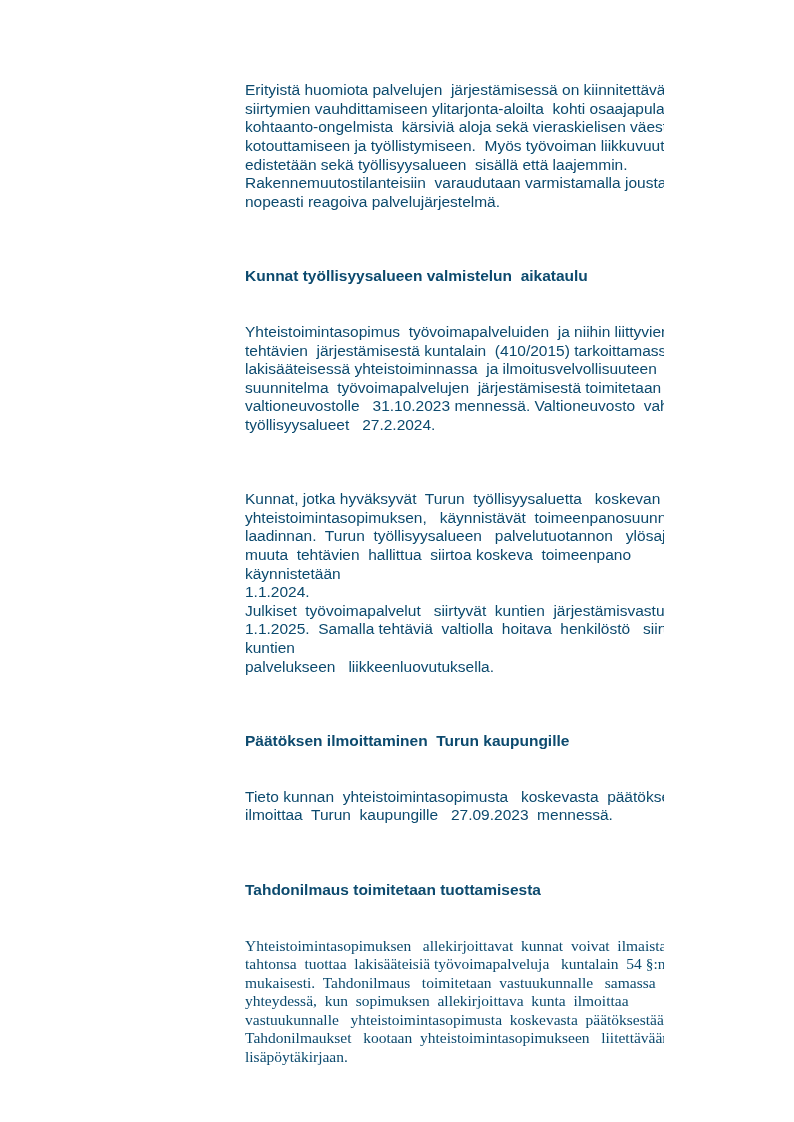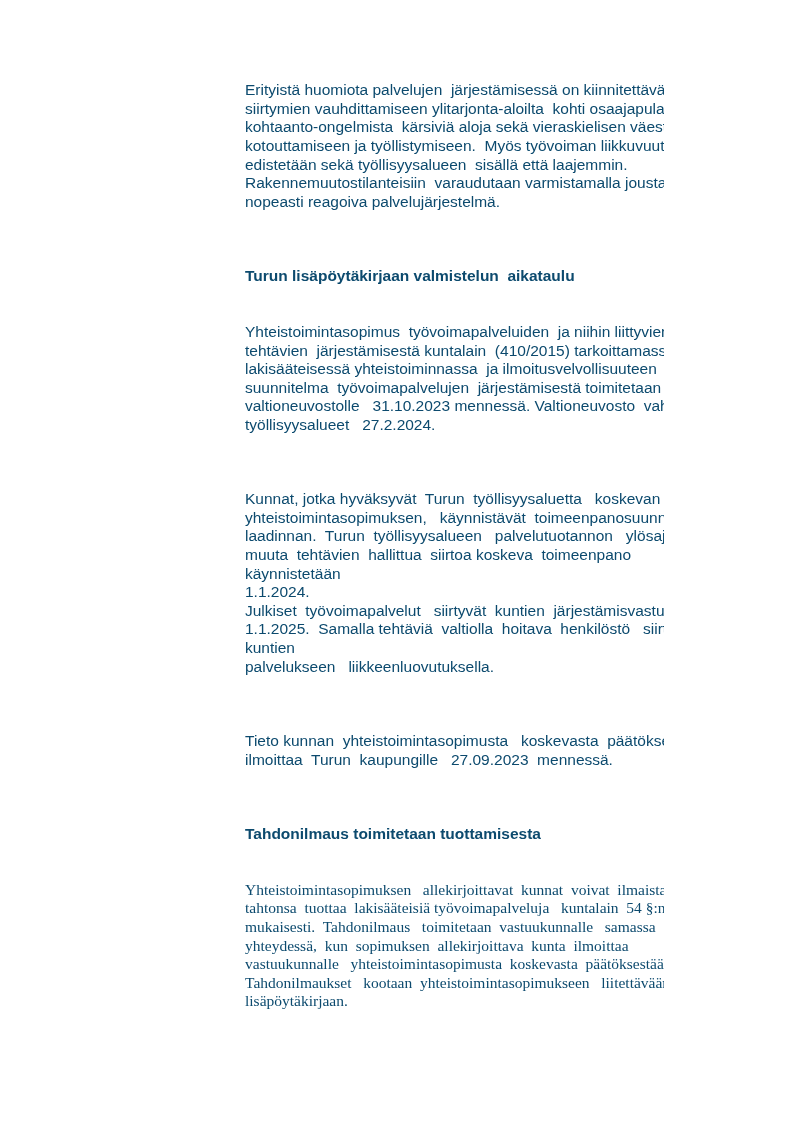--- a/index.html
+++ b/index.html
@@ -39,35 +39,36 @@
 
 <div class="page">
   <div class="content">
     <div class="para">Erityistä huomiota palvelujen  järjestämisessä on kiinnitettävä
 siirtymien vauhdittamiseen ylitarjonta-aloilta  kohti osaajapula- ja
 kohtaanto-ongelmista  kärsiviä aloja sekä vieraskielisen väestön
 kotouttamiseen ja työllistymiseen.  Myös työvoiman liikkuvuutta
 edistetään sekä työllisyysalueen  sisällä että laajemmin.
 Rakennemuutostilanteisiin  varaudutaan varmistamalla joustava ja
 nopeasti reagoiva palvelujärjestelmä.</div>
-    <div class="heading">Turun lisäpöytäkirjaan valmistelun  aikataulu</div>
+    <div class="heading">Kunnat työllisyysalueen valmistelun  aikataulu</div>
     <div class="para">Yhteistoimintasopimus  työvoimapalveluiden  ja niihin liittyvien
 tehtävien  järjestämisestä kuntalain  (410/2015) tarkoittamassa
 lakisääteisessä yhteistoiminnassa  ja ilmoitusvelvollisuuteen   sisältyvä
 suunnitelma  työvoimapalvelujen  järjestämisestä toimitetaan
 valtioneuvostolle   31.10.2023 mennessä. Valtioneuvosto  vahvistaa
 työllisyysalueet   27.2.2024.</div>
     <div class="para">Kunnat, jotka hyväksyvät  Turun  työllisyysaluetta   koskevan
 yhteistoimintasopimuksen,   käynnistävät  toimeenpanosuunnitelman
 laadinnan.  Turun  työllisyysalueen   palvelutuotannon   ylösajoa ja
 muuta  tehtävien  hallittua  siirtoa koskeva  toimeenpano  käynnistetään
 1.1.2024.
 Julkiset  työvoimapalvelut   siirtyvät  kuntien  järjestämisvastuulle
 1.1.2025.  Samalla tehtäviä  valtiolla  hoitava  henkilöstö   siirtyy  kuntien
 palvelukseen   liikkeenluovutuksella.</div>
+    <div class="heading">Päätöksen ilmoittaminen  Turun kaupungille</div>
     <div class="para">Tieto kunnan  yhteistoimintasopimusta   koskevasta  päätöksestä tulee
 ilmoittaa  Turun  kaupungille   27.09.2023  mennessä.</div>
     <div class="heading">Tahdonilmaus toimitetaan tuottamisesta</div>
     <div class="para">Yhteistoimintasopimuksen   allekirjoittavat  kunnat  voivat  ilmaista
 tahtonsa  tuottaa  lakisääteisiä työvoimapalveluja   kuntalain  54 §:n
 mukaisesti.  Tahdonilmaus   toimitetaan  vastuukunnalle   samassa
 yhteydessä,  kun  sopimuksen  allekirjoittava  kunta  ilmoittaa
 vastuukunnalle   yhteistoimintasopimusta  koskevasta  päätöksestään.
 Tahdonilmaukset   kootaan  yhteistoimintasopimukseen   liitettävään
 lisäpöytäkirjaan.</div>

